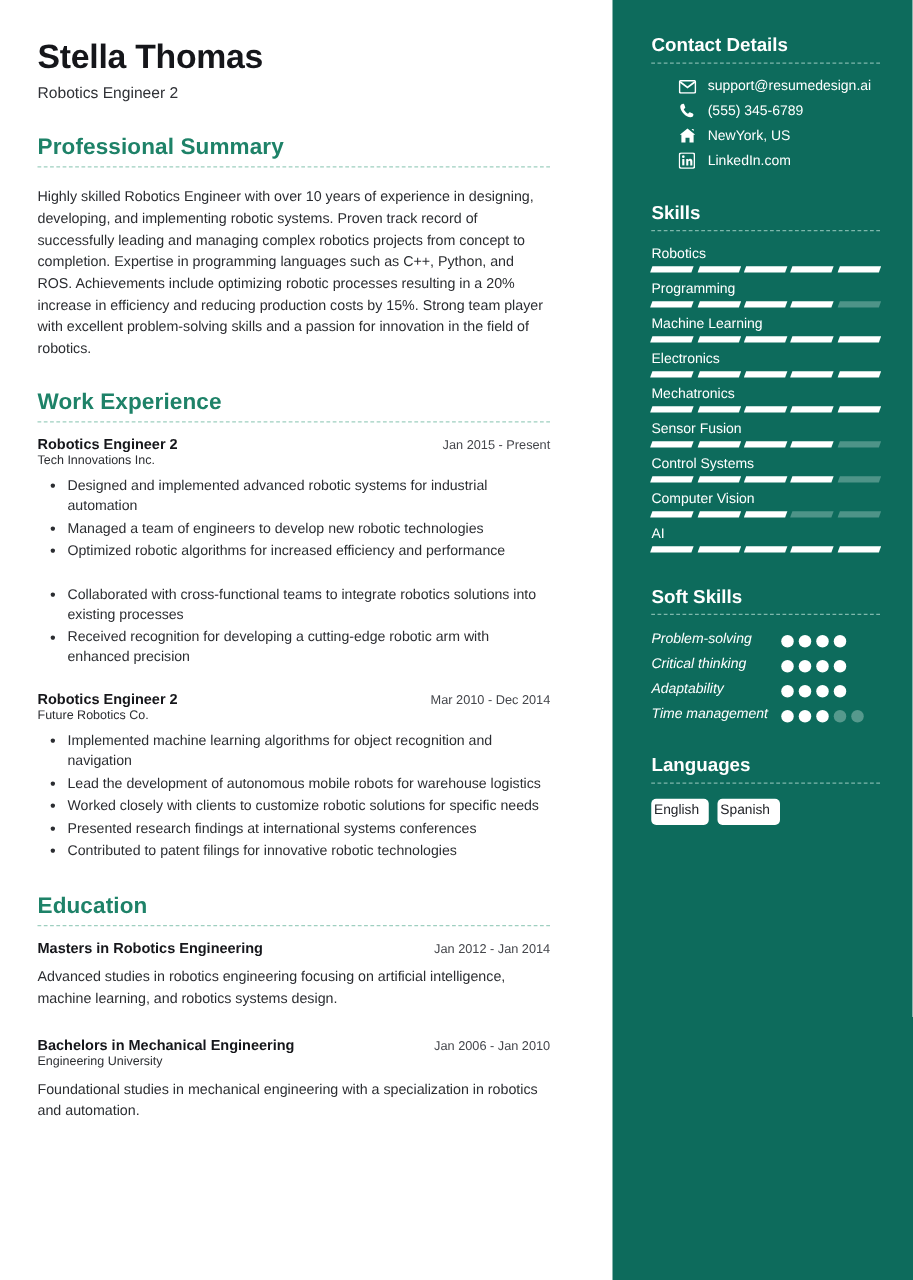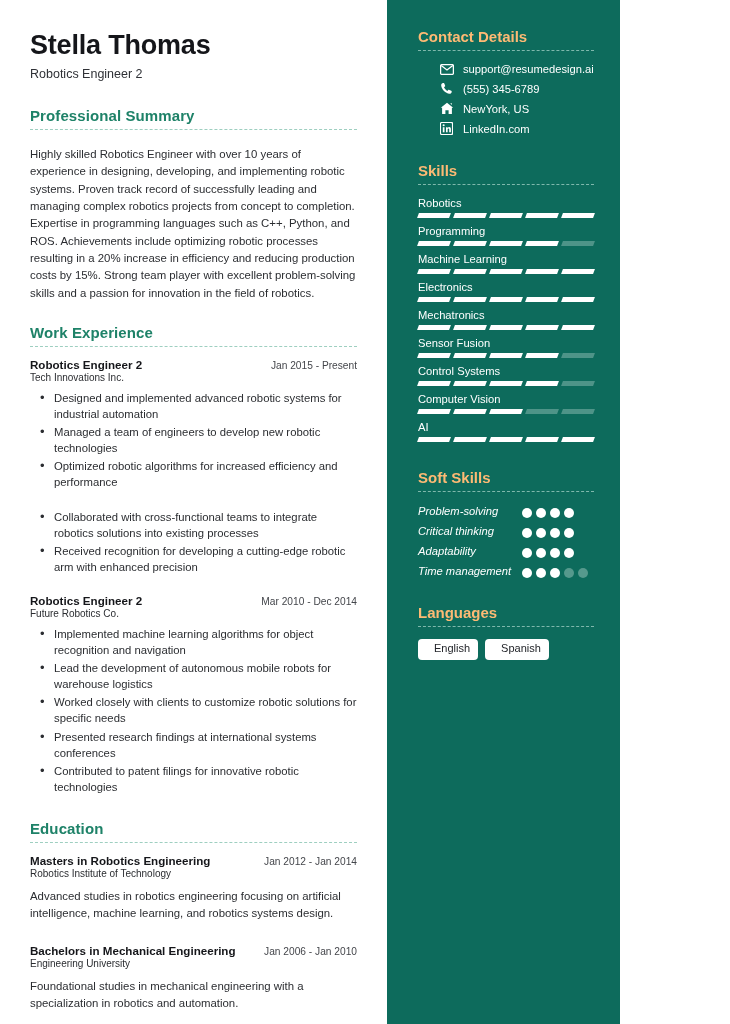--- a/index.html
+++ b/index.html
@@ -8,25 +8,26 @@
   }
   body {
     width: 730px;
     height: 1024px;
     background: #ffffff;
     font-family: "Liberation Sans", sans-serif;
     overflow: hidden;
   }
   .page {
     position: relative;
-    width: 620px;
+    width: 730px;
     height: 1024px;
     display: flex;
     background: #ffffff;
     box-sizing: border-box;
+    gap: 20px;
   }
 
   
   .main {
     width: 484px;
     box-sizing: border-box;
     padding: 30px 30px 0 30px;
     background: #ffffff;
   }
   .name {
@@ -36,21 +37,21 @@
     letter-spacing: -0.2px;
     line-height: 1.15;
     margin: 0 0 6px 0;
   }
   .job-title {
     font-size: 12.5px;
     color: #2f3136;
     margin: 0 0 26px 0;
   }
   .sec-title {
-    font-size: 15px;
+    font-size: 18px;
     font-weight: bold;
     color: #1e8268;
     margin: 0 0 5px 0;
     letter-spacing: 0.1px;
   }
   .dash-rule {
     height: 0;
     border-top: 1.5px dashed #9ecfc0;
     margin: 0 0 11px 0;
   }
@@ -119,21 +120,21 @@
   .sidebar {
     width: 246px;
     background: #0d6b5c;
     box-sizing: border-box;
     padding: 28px 26px 0 31px;
     color: #ffffff;
   }
   .side-title {
     font-size: 15px;
     font-weight: bold;
-    color: #fdba74;
+    color: #ffffff;
     margin: 0 0 5px 0;
   }
   .side-rule {
     height: 0;
     border-top: 1.5px dashed #7fb8ac;
     margin: 0 0 12px 0;
   }
   .contact-row {
     display: flex;
     align-items: center;
@@ -201,21 +202,21 @@
   }
   .dot.on { background: #ffffff; }
 
   
   .lang-row { display: flex; flex-wrap: wrap; gap: 7px; }
   .lang-chip {
     background: #ffffff;
     color: #23252a;
     font-size: 11px;
     border-radius: 4px;
-    padding: 3px 8px 4px 16px;
+    padding: 3px 8px 4px 2px;
     line-height: 1.25;
   }
 </style>
 </head>
 <body>
 
 <div class="page">
 
   <div class="main">
 
@@ -272,21 +273,20 @@
 
     <div>
       <div class="sec-title">Education</div>
       <div class="dash-rule"></div>
 
       <div class="entry">
         <div class="entry-head">
           <span class="entry-role">Masters in Robotics Engineering</span>
           <span class="entry-dates">Jan 2012 - Jan 2014</span>
         </div>
-        <div class="entry-org">Robotics Institute of Technology</div>
         <div class="edu-desc">Advanced studies in robotics engineering focusing on artificial intelligence, machine learning, and robotics systems design.</div>
       </div>
 
       <div class="edu-gap"></div>
 
       <div class="entry">
         <div class="entry-head">
           <span class="entry-role">Bachelors in Mechanical Engineering</span>
           <span class="entry-dates">Jan 2006 - Jan 2010</span>
         </div>

